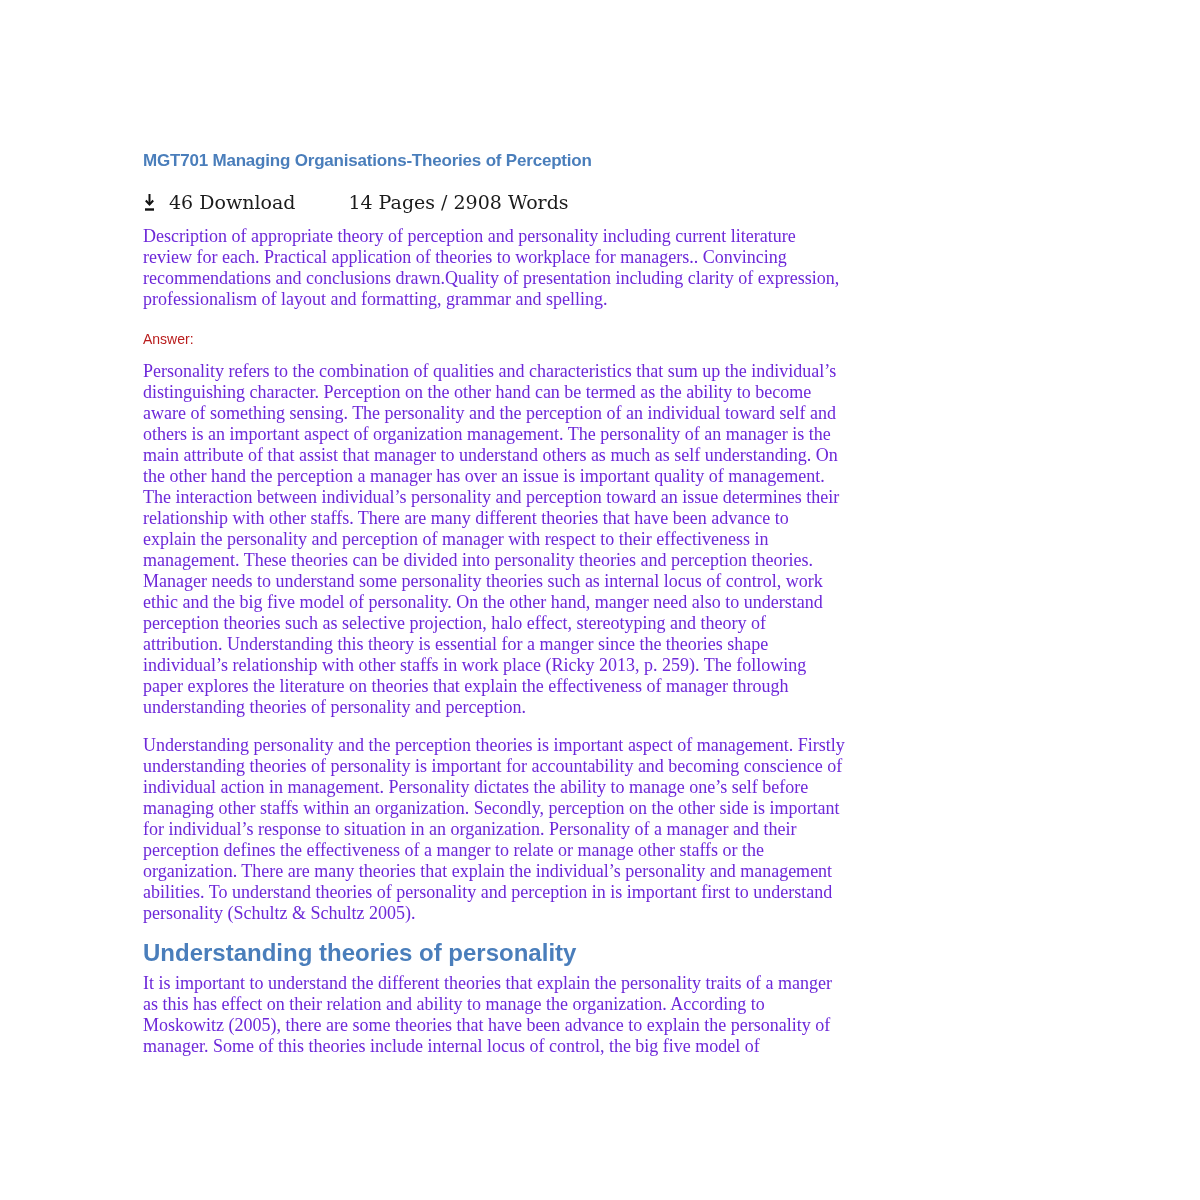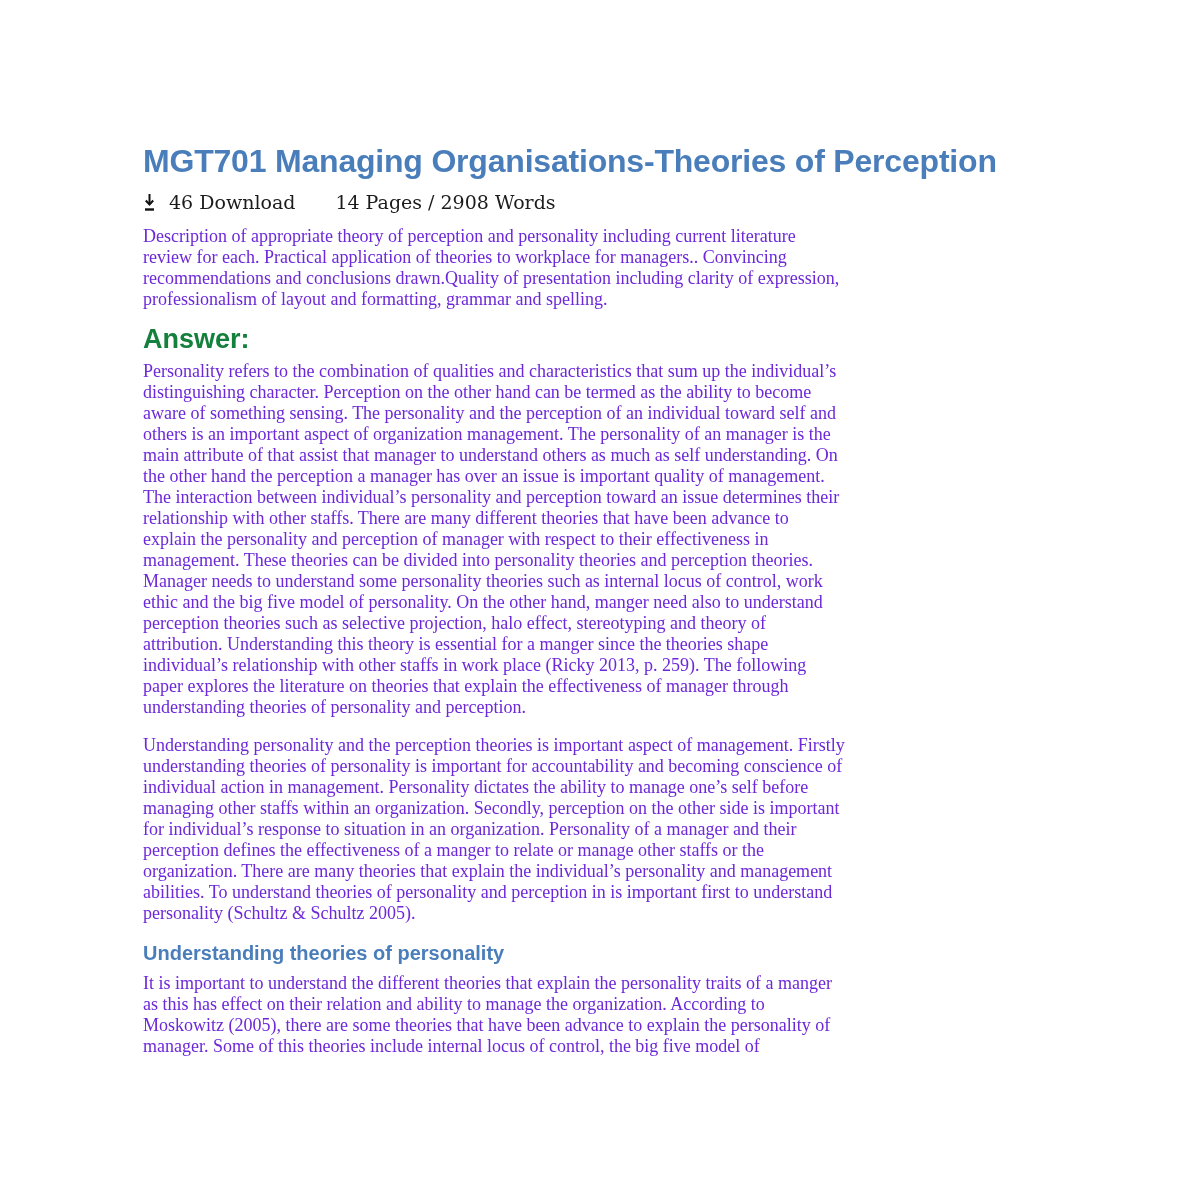--- a/index.html
+++ b/index.html
@@ -18,63 +18,63 @@
   .doc {
     position: absolute;
     left: 143px;
     top: 146px;
     width: 925px;
   }
   .doc-title {
     margin: 0 0 14px 0;
     font-family: "Liberation Sans", sans-serif;
     font-weight: 700;
-    font-size: 32px;
+    font-size: 17px;
     line-height: 30px;
     letter-spacing: -0.2px;
     color: #4a7ebb;
   }
   .meta-row {
     display: flex;
     align-items: center;
     margin: 0 0 12px 0;
     font-family: "DejaVu Serif", serif;
     font-size: 19px;
     line-height: 24px;
     color: #1b1b1b;
   }
   .dl-icon {
     display: inline-flex;
     align-items: center;
     margin-right: 13px;
   }
   .meta-downloads {
-    margin-right: 40px;
+    margin-right: 53px;
     text-align: right;
   }
   .body-text {
     margin: 0 0 17px 0;
     font-size: 18px;
     line-height: 21px;
     white-space: pre-line;
     color: #6d28d9;
   }
   .answer-heading {
     margin: 0 0 10px 0;
     font-family: "Liberation Sans", sans-serif;
-    font-weight: 700;
-    font-size: 27px;
+    font-weight: 400;
+    font-size: 14px;
     line-height: 24px;
-    color: #15803d;
+    color: #b91c1c;
   }
   .section-heading {
     margin: 0 0 8px 0;
     font-family: "Liberation Sans", sans-serif;
     font-weight: 700;
-    font-size: 20px;
+    font-size: 24px;
     line-height: 24px;
     color: #4a7ebb;
   }
 </style>
 </head>
 <body>
 
 <div class="doc">
 
   <h1 class="doc-title">MGT701 Managing Organisations-Theories of Perception</h1>

